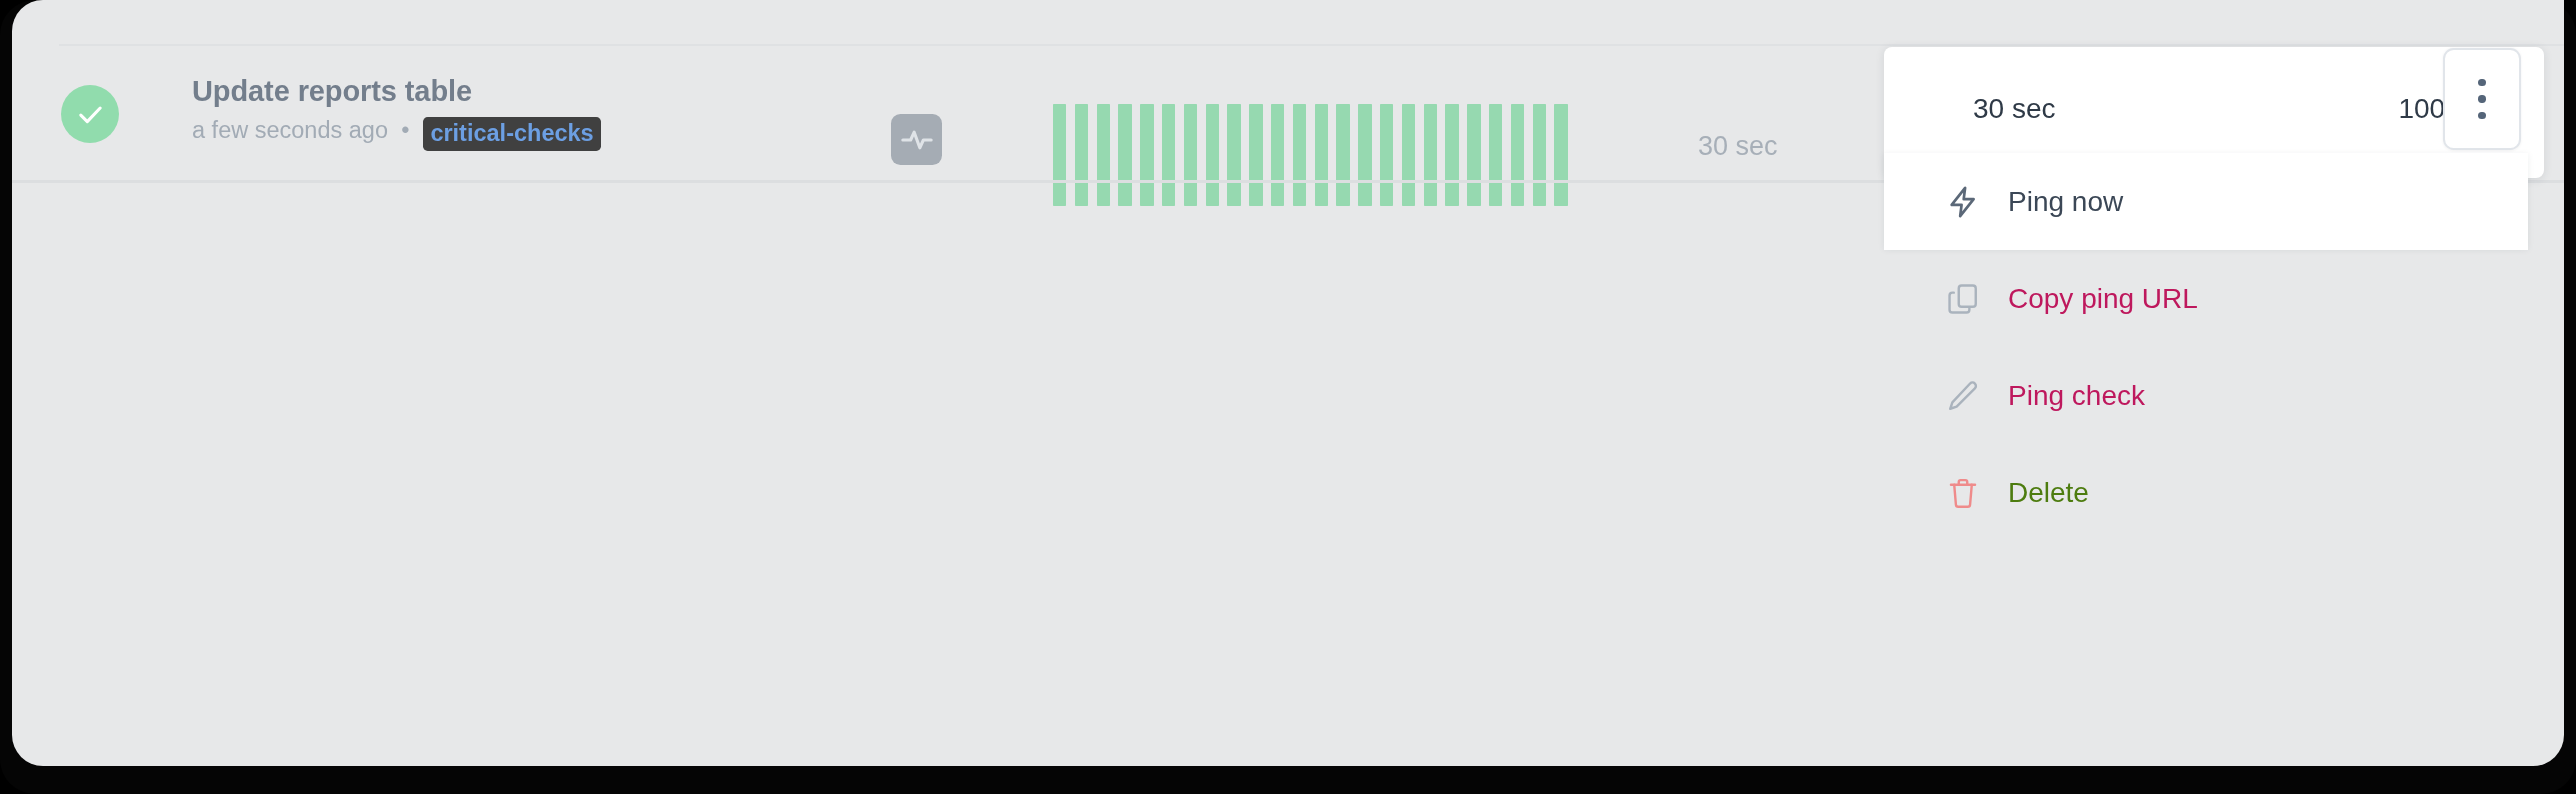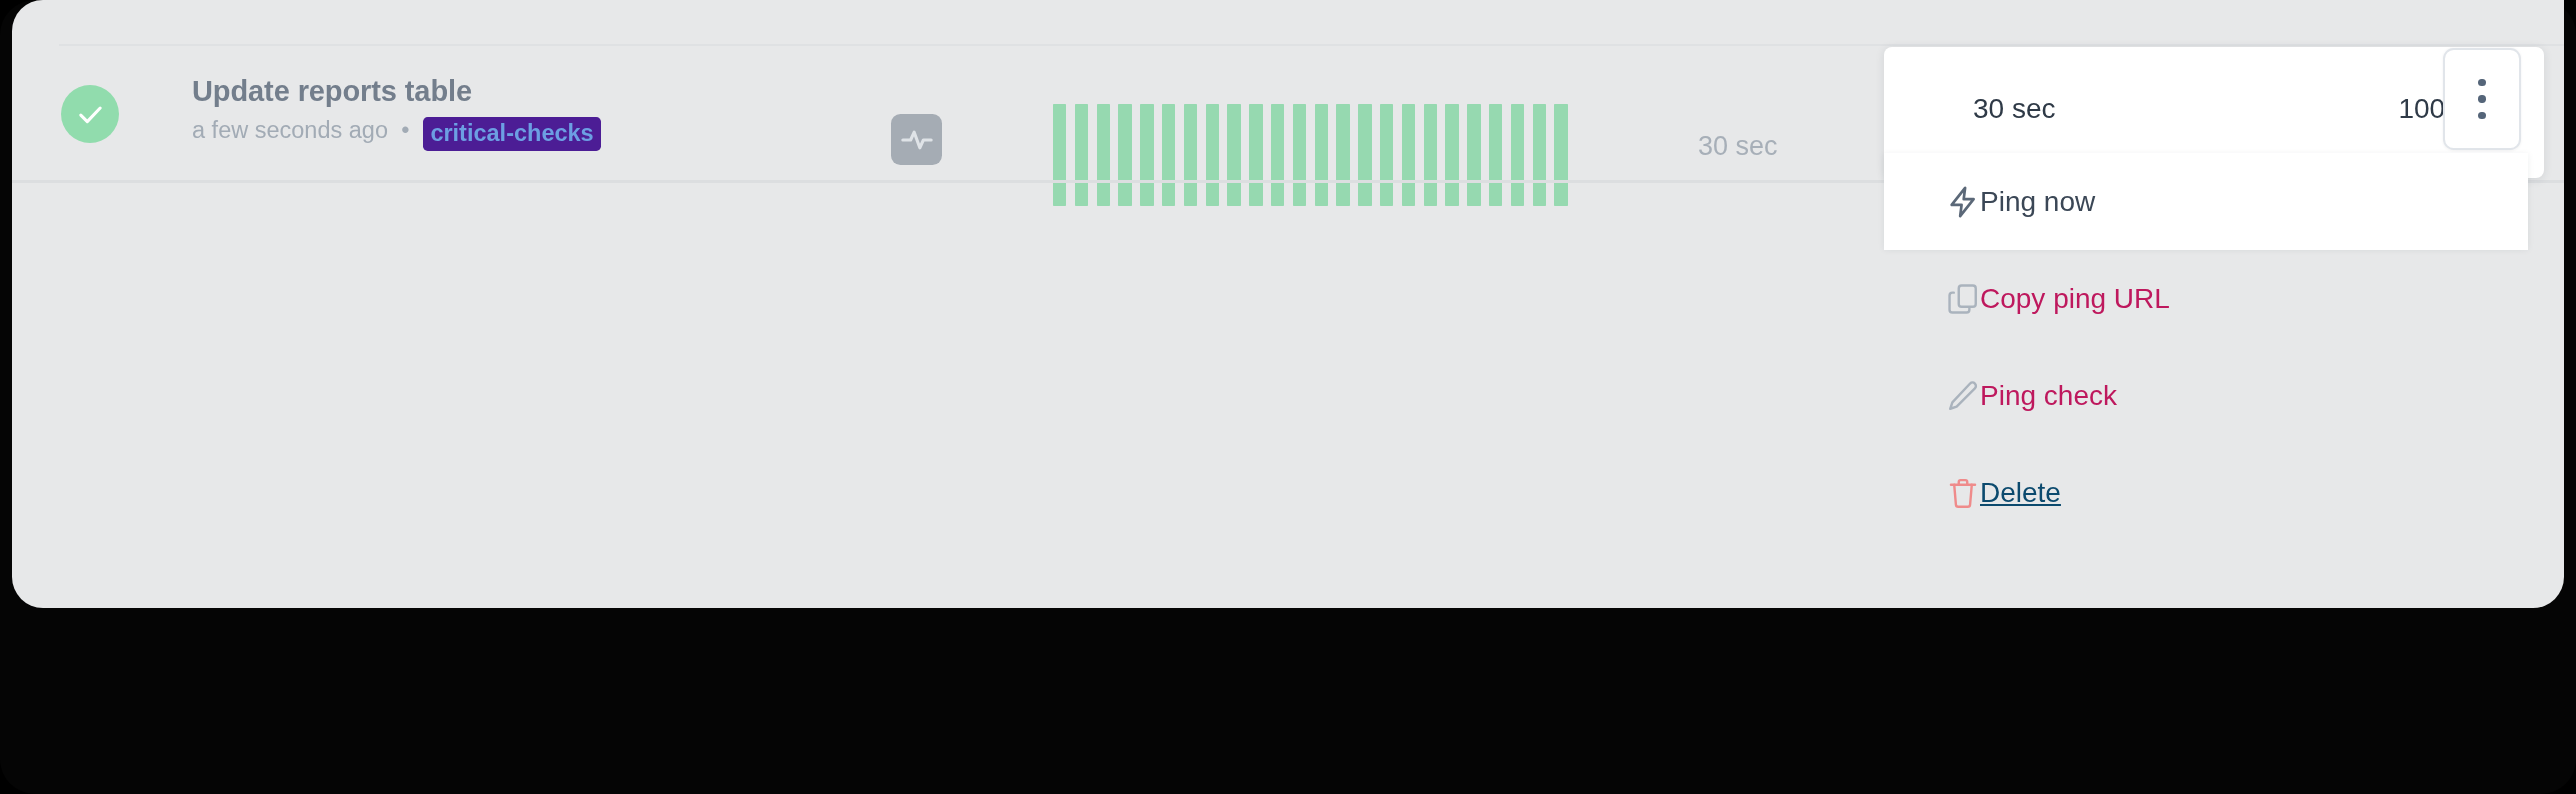--- a/index.html
+++ b/index.html
@@ -18,21 +18,21 @@
     inset: 0;
     background: #050505;
     border-radius: 35px;
   }
 
   #viewport {
     position: absolute;
     left: 12px;
     top: 0px;
     width: 2552px;
-    height: 608px;
+    height: 766px;
     background: #e7e8e9;
     border-top-left-radius: 31px;
     border-bottom-left-radius: 31px;
     border-bottom-right-radius: 31px;
     overflow: hidden;
   }
 
   
   .top-rule {
     position: absolute;
@@ -100,21 +100,21 @@
   }
   #meta-dot {
     font-size: 23.5px;
     color: #a2abb5;
     padding: 0 13.4px;
   }
   #monitor-tag {
     font-size: 23.5px;
     font-weight: 700;
     color: #6c9fe3;
-    background: #4c1d95;
+    background: #404040;
     border-radius: 4.7px;
     padding: 2.7px 7.4px 4.7px 7.4px;
   }
 
   
   #activity-chip {
     position: absolute;
     left: 879px;
     top: 67px;
     width: 51px;
@@ -216,20 +216,21 @@
     top: 153px;
     width: 644px;
     border-radius: 4px;
     background: transparent;
   }
   .menu-item {
     display: flex;
     align-items: center;
     height: 97px;
     padding-left: 62px;
+    gap: 28px;
     background: transparent;
   }
   .menu-item.is-active {
     background: #ffffff;
     box-shadow: 0 0.7px 6.7px rgba(31,41,55,0.07);
   }
   .menu-item .mi-icon {
     width: 34px;
     height: 34px;
     flex: 0 0 34px;
@@ -238,21 +239,21 @@
     justify-content: center;
   }
   .menu-item .mi-icon svg { width: 34px; height: 34px; display: block; }
   .menu-item .mi-label {
     font-size: 28px;
     font-weight: 400;
     color: #be185d;
     white-space: nowrap;
   }
   .menu-item.is-active .mi-label { color: #3b4756; }
-  .menu-item.is-danger .mi-label { color: #0c4a6e; text-decoration: underline; }
+  .menu-item.is-danger .mi-label { color: #4d7c0f; }
 </style>
 </head>
 <body>
 
 <div id="device-frame">
   <div id="viewport">
 
     <div class="top-rule"></div>
 
     <div id="monitor-row">

